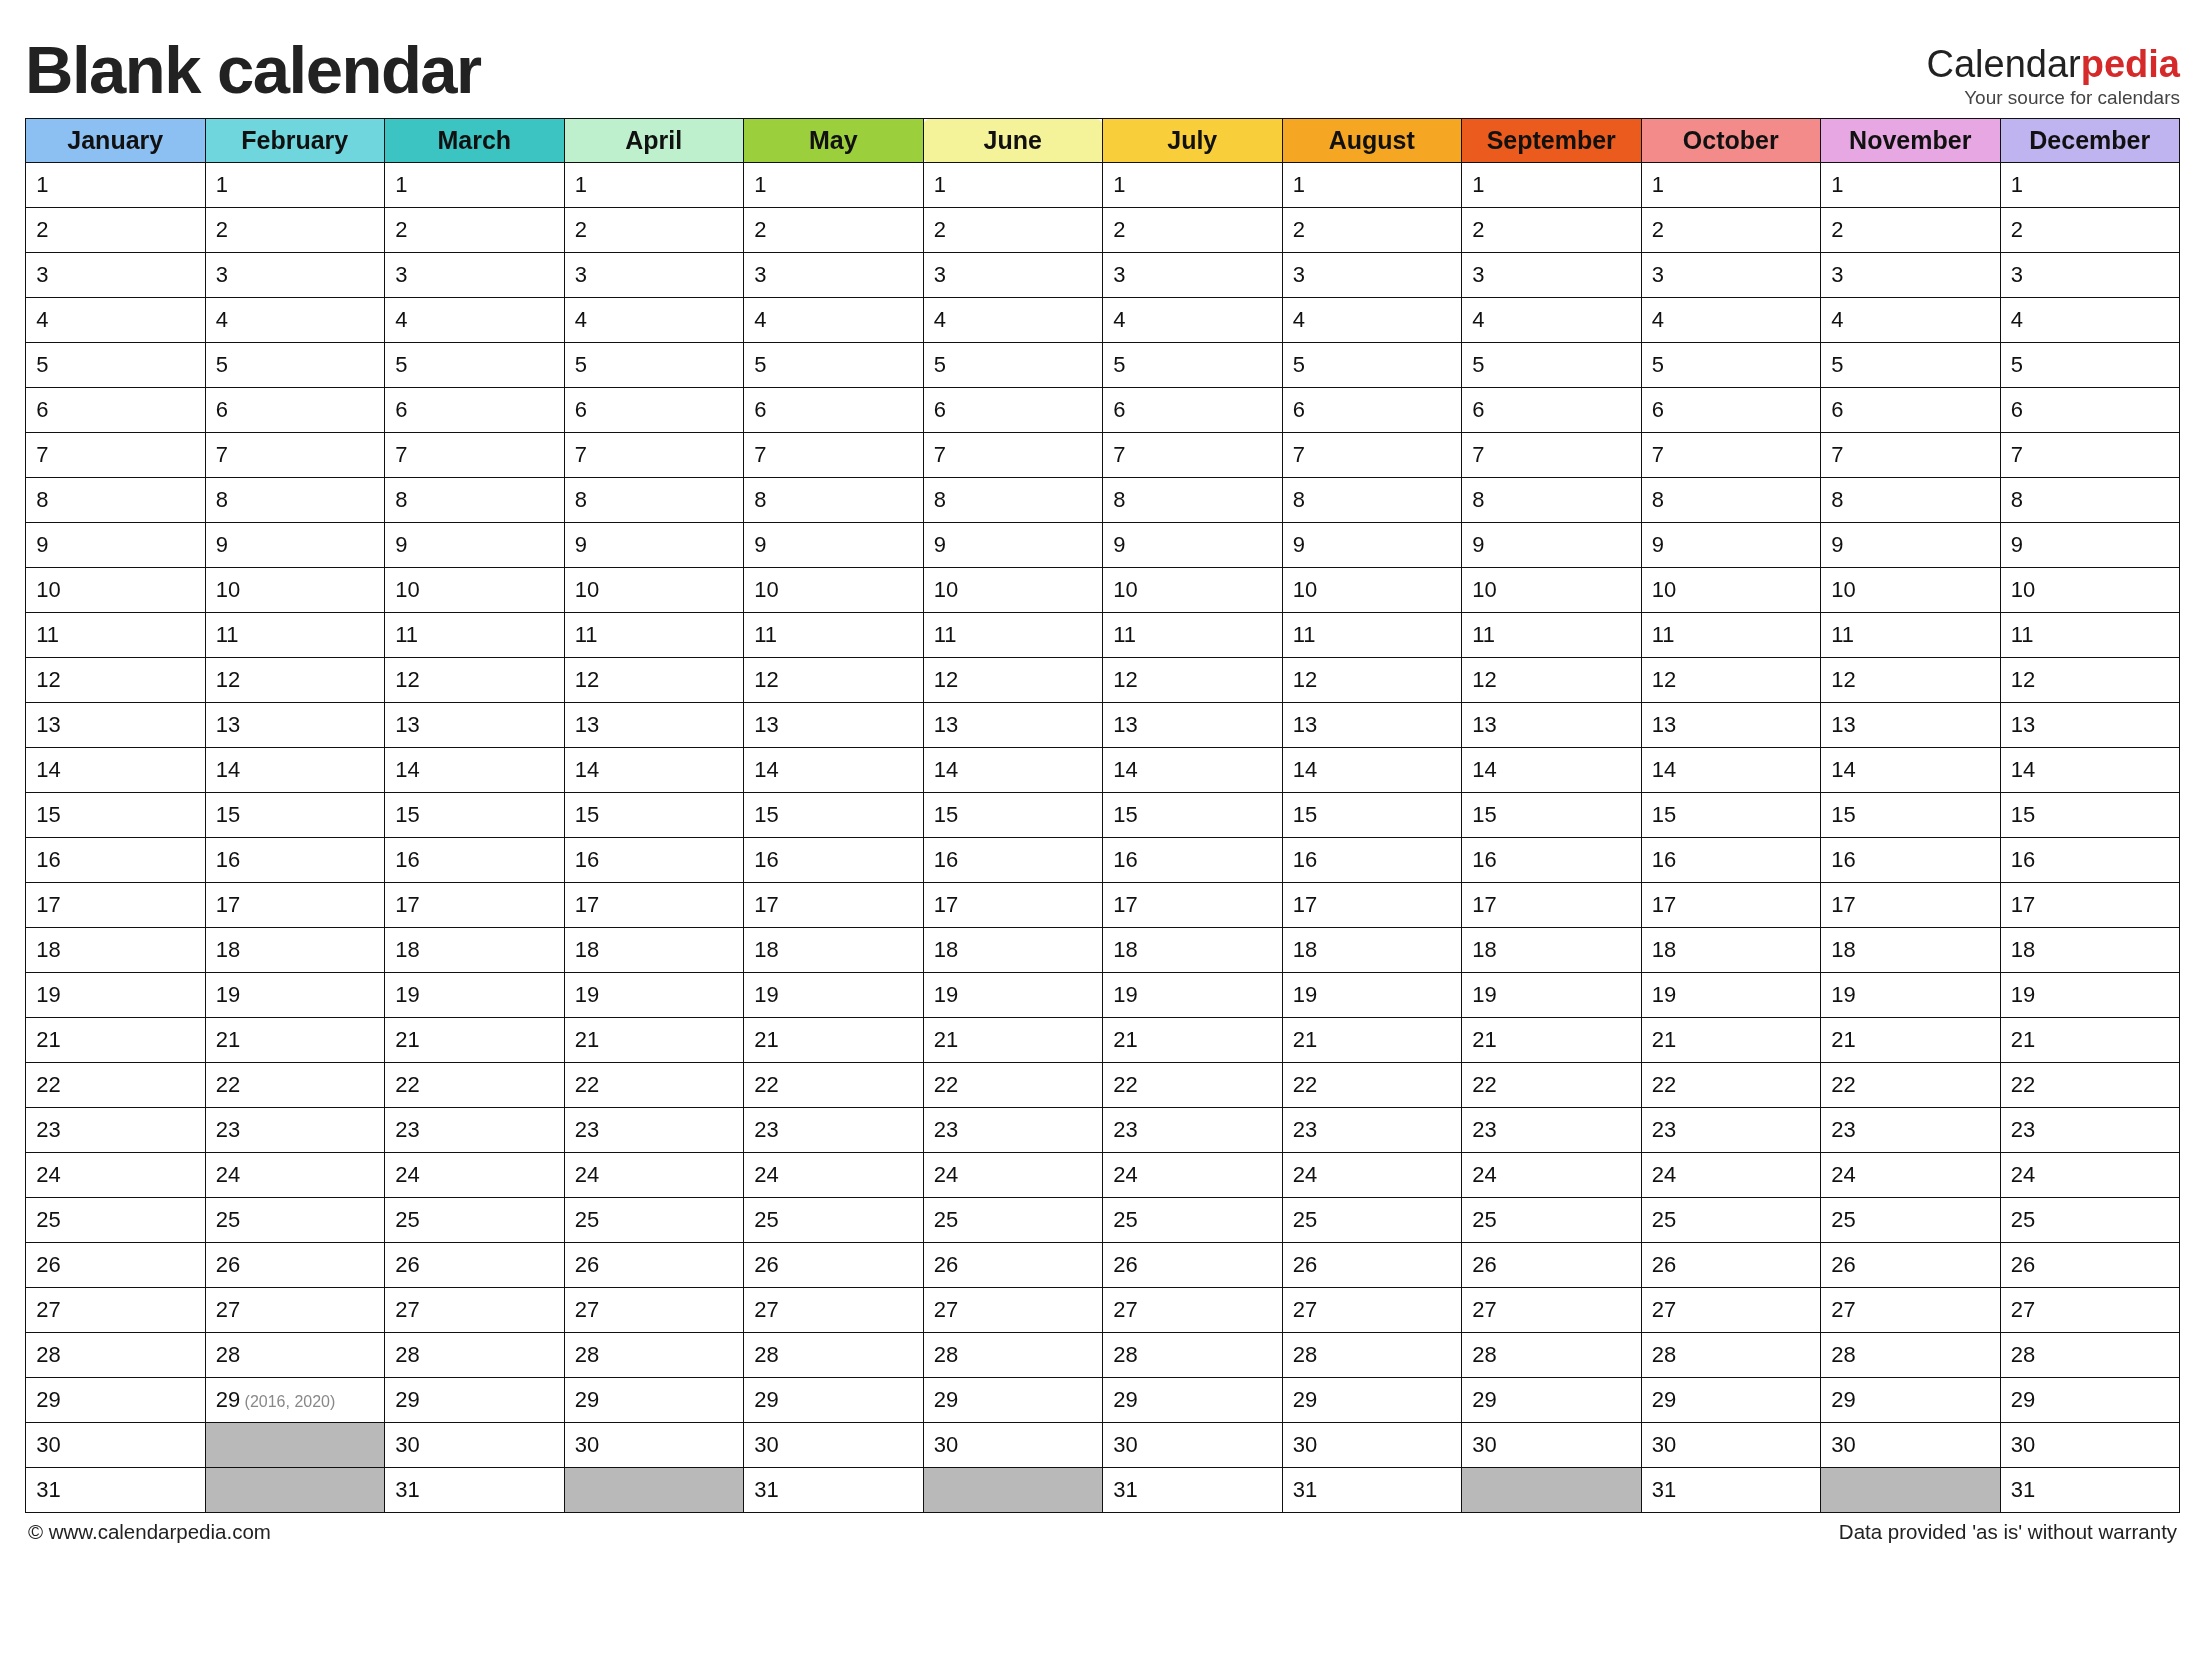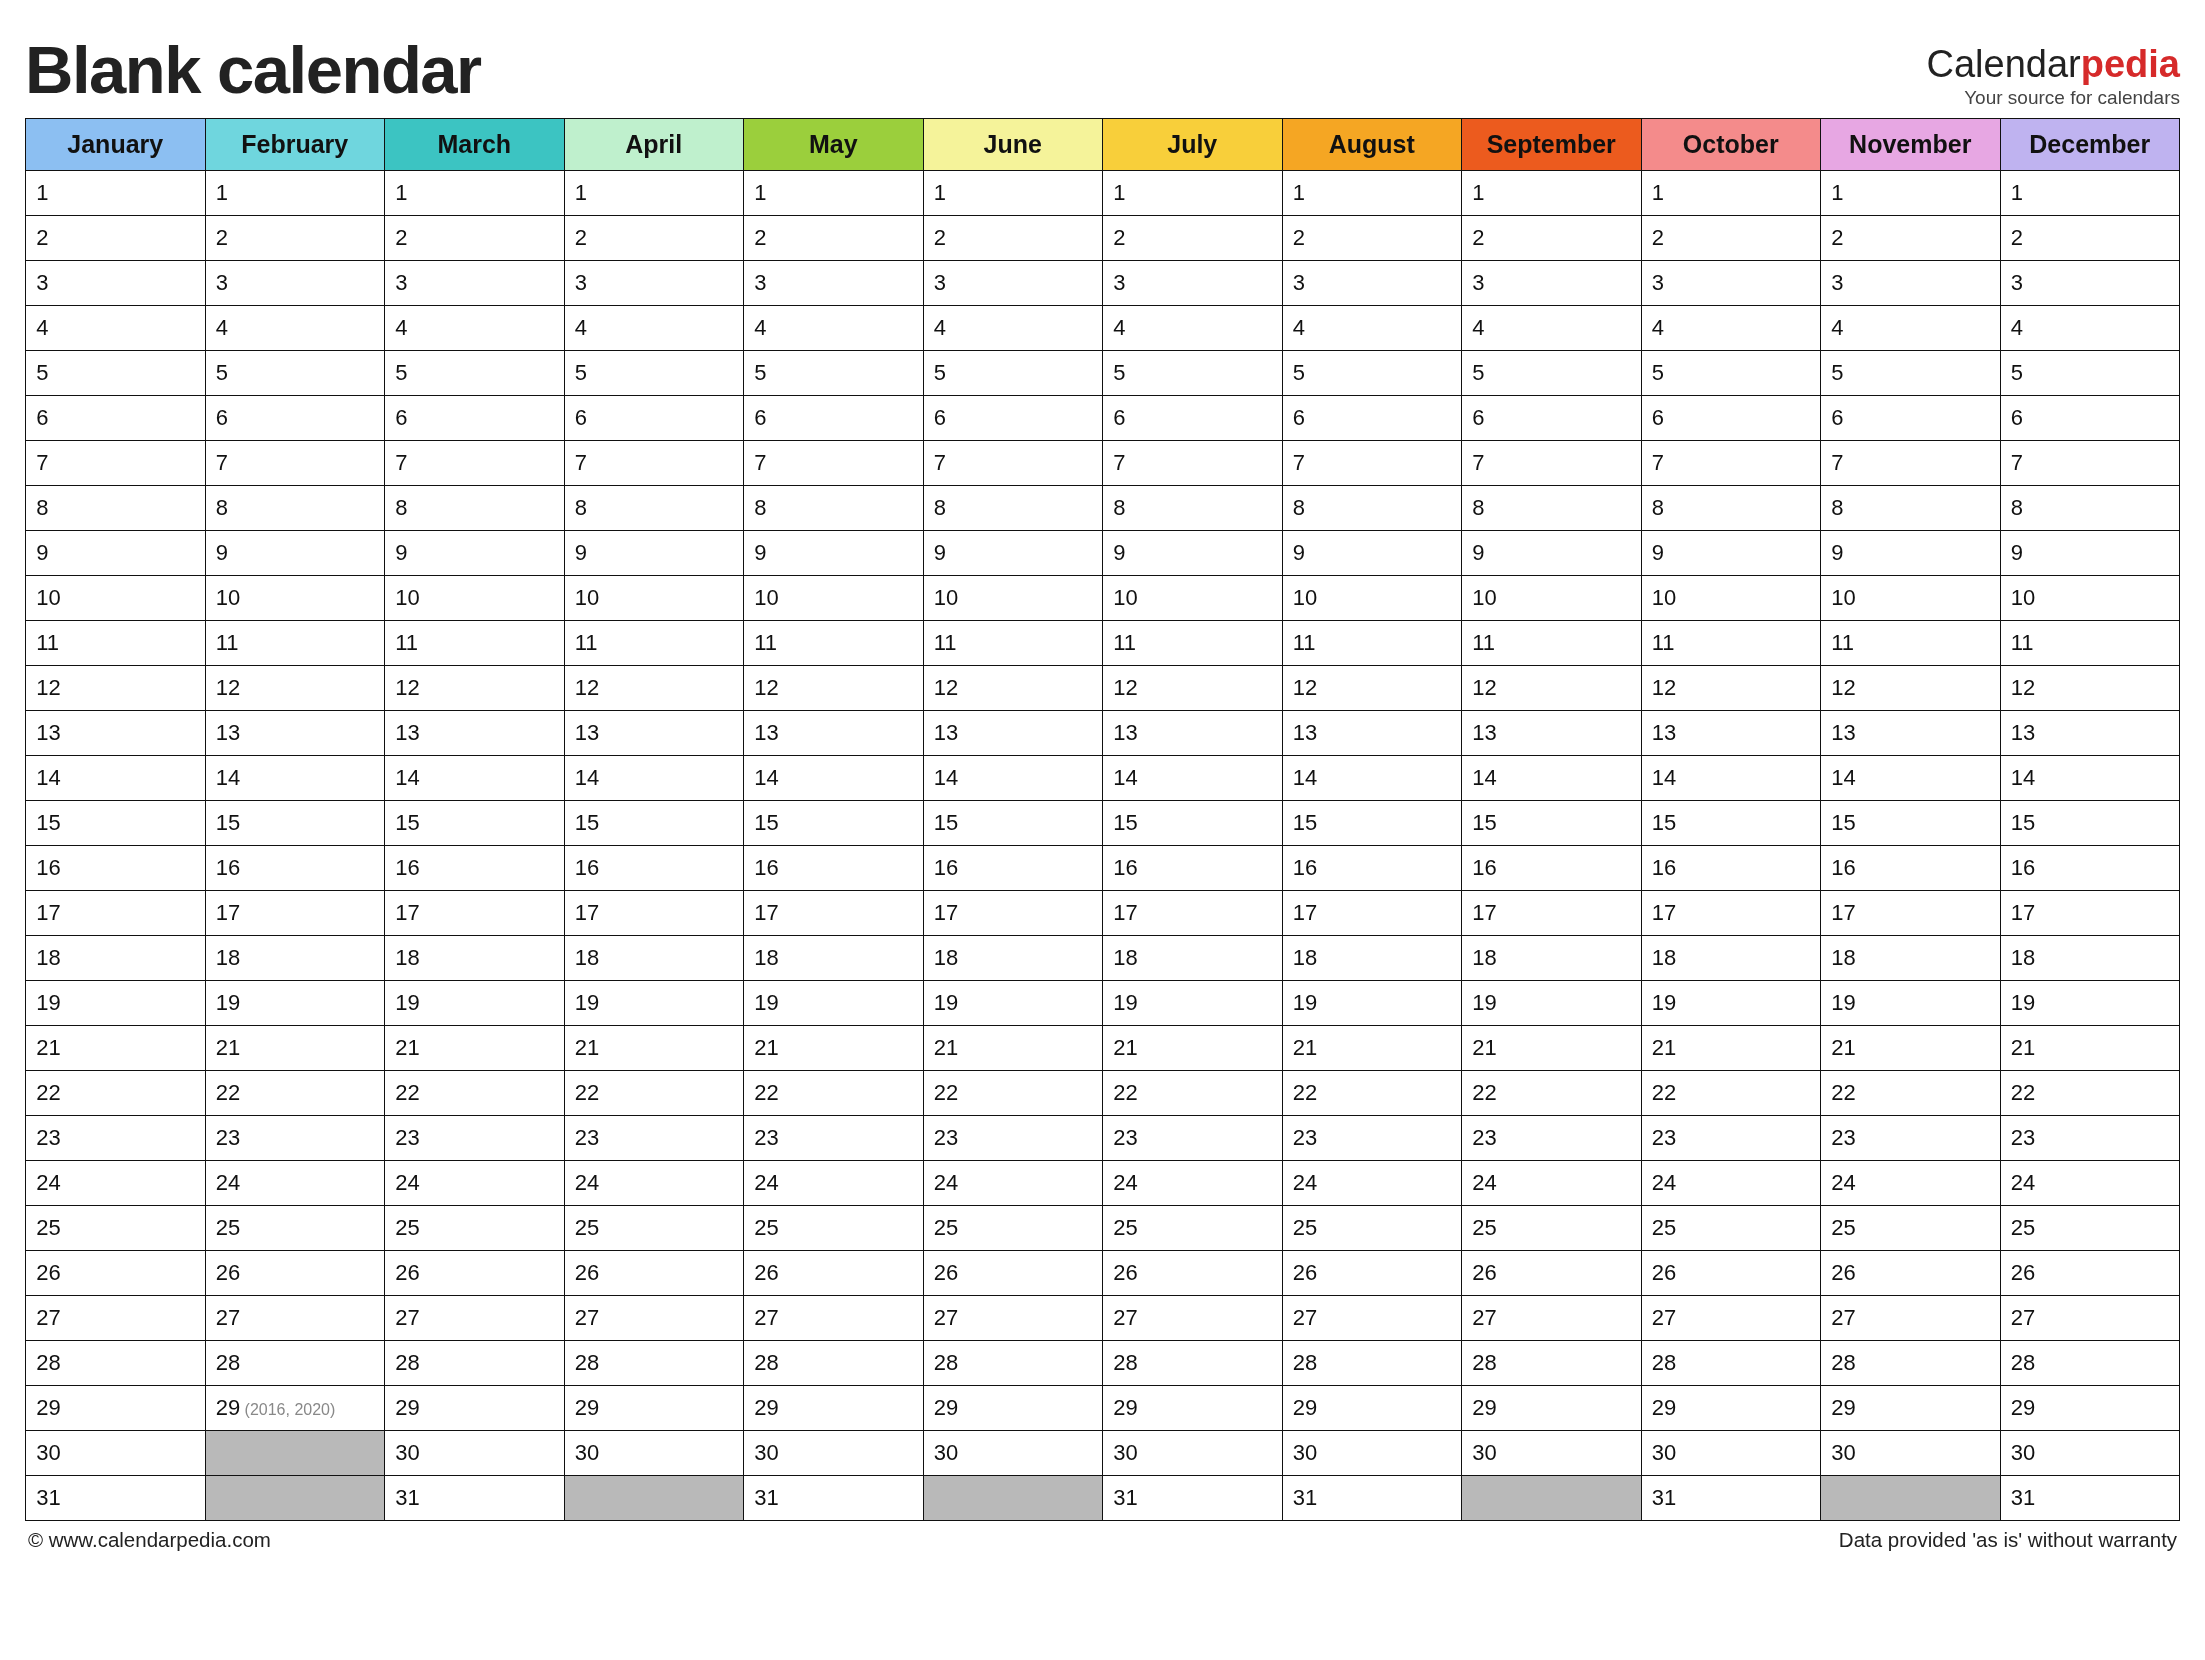--- a/index.html
+++ b/index.html
@@ -37,21 +37,21 @@
     border: 1.5px solid #111;
     height: 45px;
     padding: 0 10.2px;
     text-align: left;
     vertical-align: middle;
     font-size: 22px;
     color: #111;
     white-space: nowrap;
   }
   table.cal th {
-    height: 52px;
+    height: 44px;
     text-align: center;
     font-weight: 700;
     font-size: 25px;
     margin-top: 8px;
   }
   td.disabled { background: #b9b9b9; }
   td .sub { font-size: 16px; color: #888; margin-left: 4.4px; font-weight: 400; }
   td.grey-num { color: #8a8a8a; }
   .footer {
     display: flex;
@@ -76,21 +76,21 @@
 </div>
 
 <table class="cal">
   <thead>
     <tr id="month-header-row">
         <th style="background: rgb(140, 191, 242);">January</th>
         <th style="background: rgb(111, 214, 222);">February</th>
         <th style="background: rgb(60, 196, 194);">March</th>
         <th style="background: rgb(191, 240, 205);">April</th>
         <th style="background: rgb(155, 207, 60);">May</th>
-        <th style="background: rgb(245, 243, 154);">June</th>
+        <th style="background: rgb(245, 243, 154); border-radius: 7px;">June</th>
         <th style="background: rgb(248, 207, 58);">July</th>
         <th style="background: rgb(245, 166, 35);">August</th>
         <th style="background: rgb(236, 91, 30);">September</th>
         <th style="background: rgb(244, 139, 139);">October</th>
         <th style="background: rgb(231, 167, 227);">November</th>
         <th style="background: rgb(191, 179, 240);">December</th>
       </tr>
   </thead>
   <tbody id="calendar-body">
       <tr>

